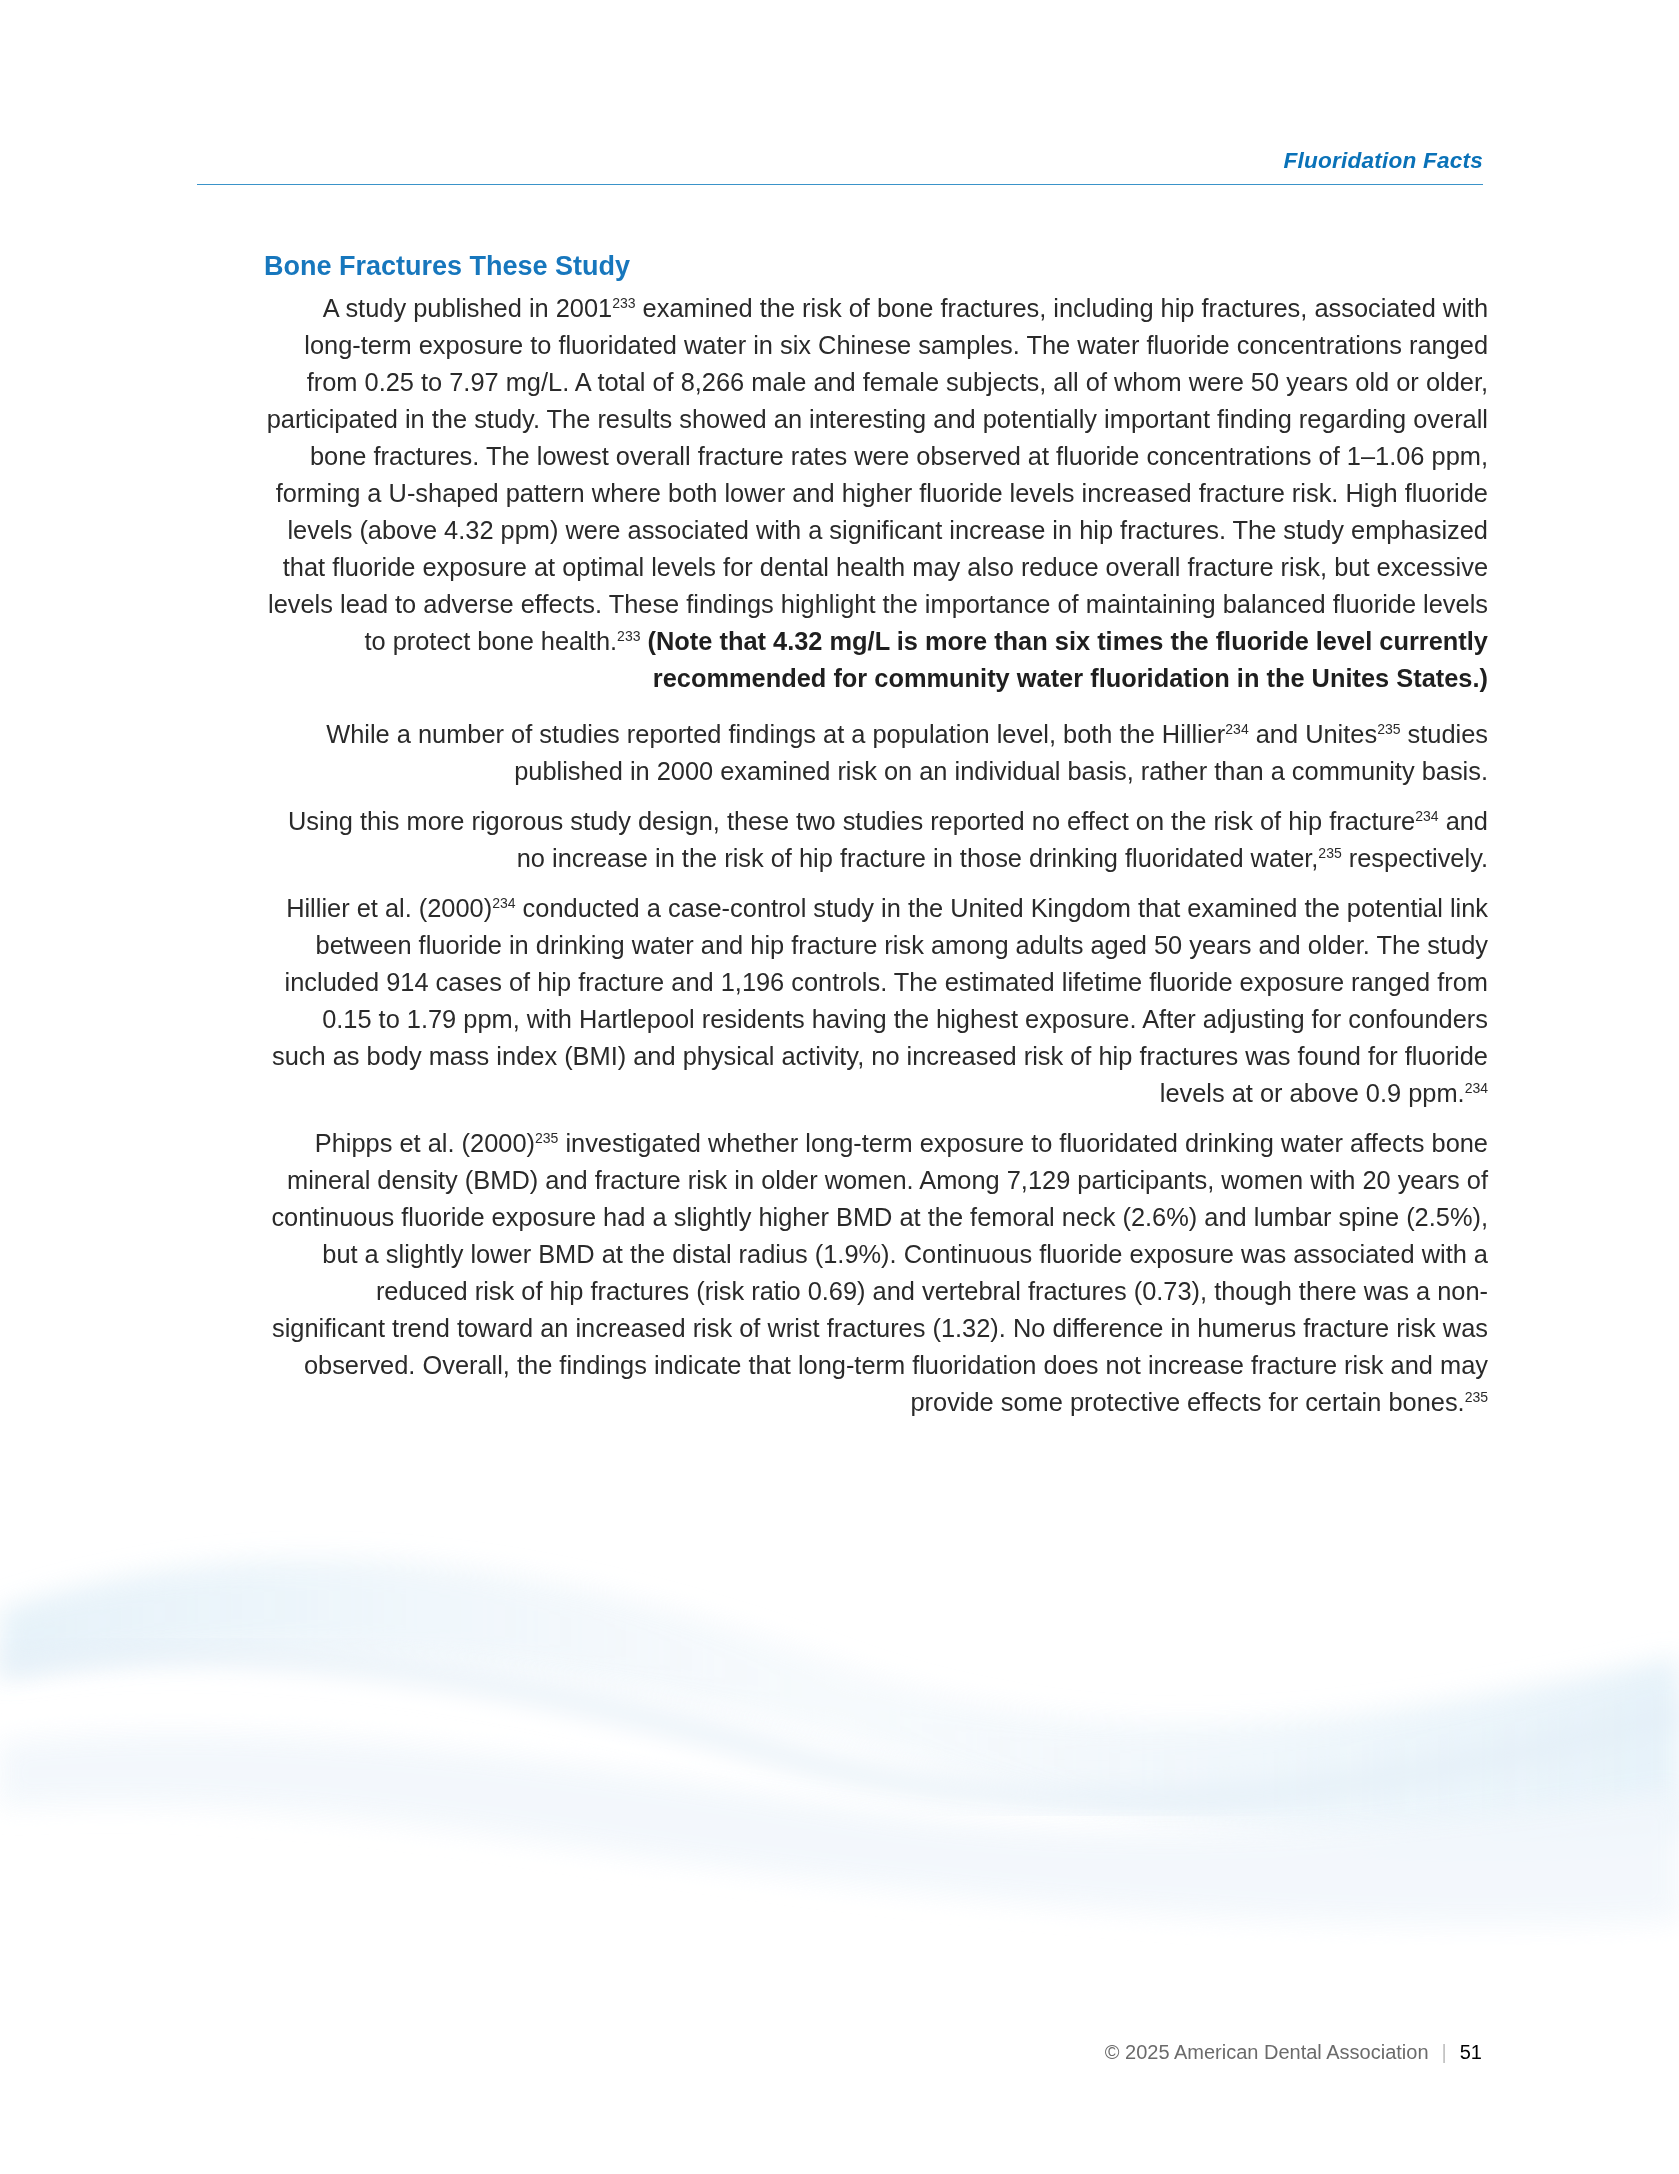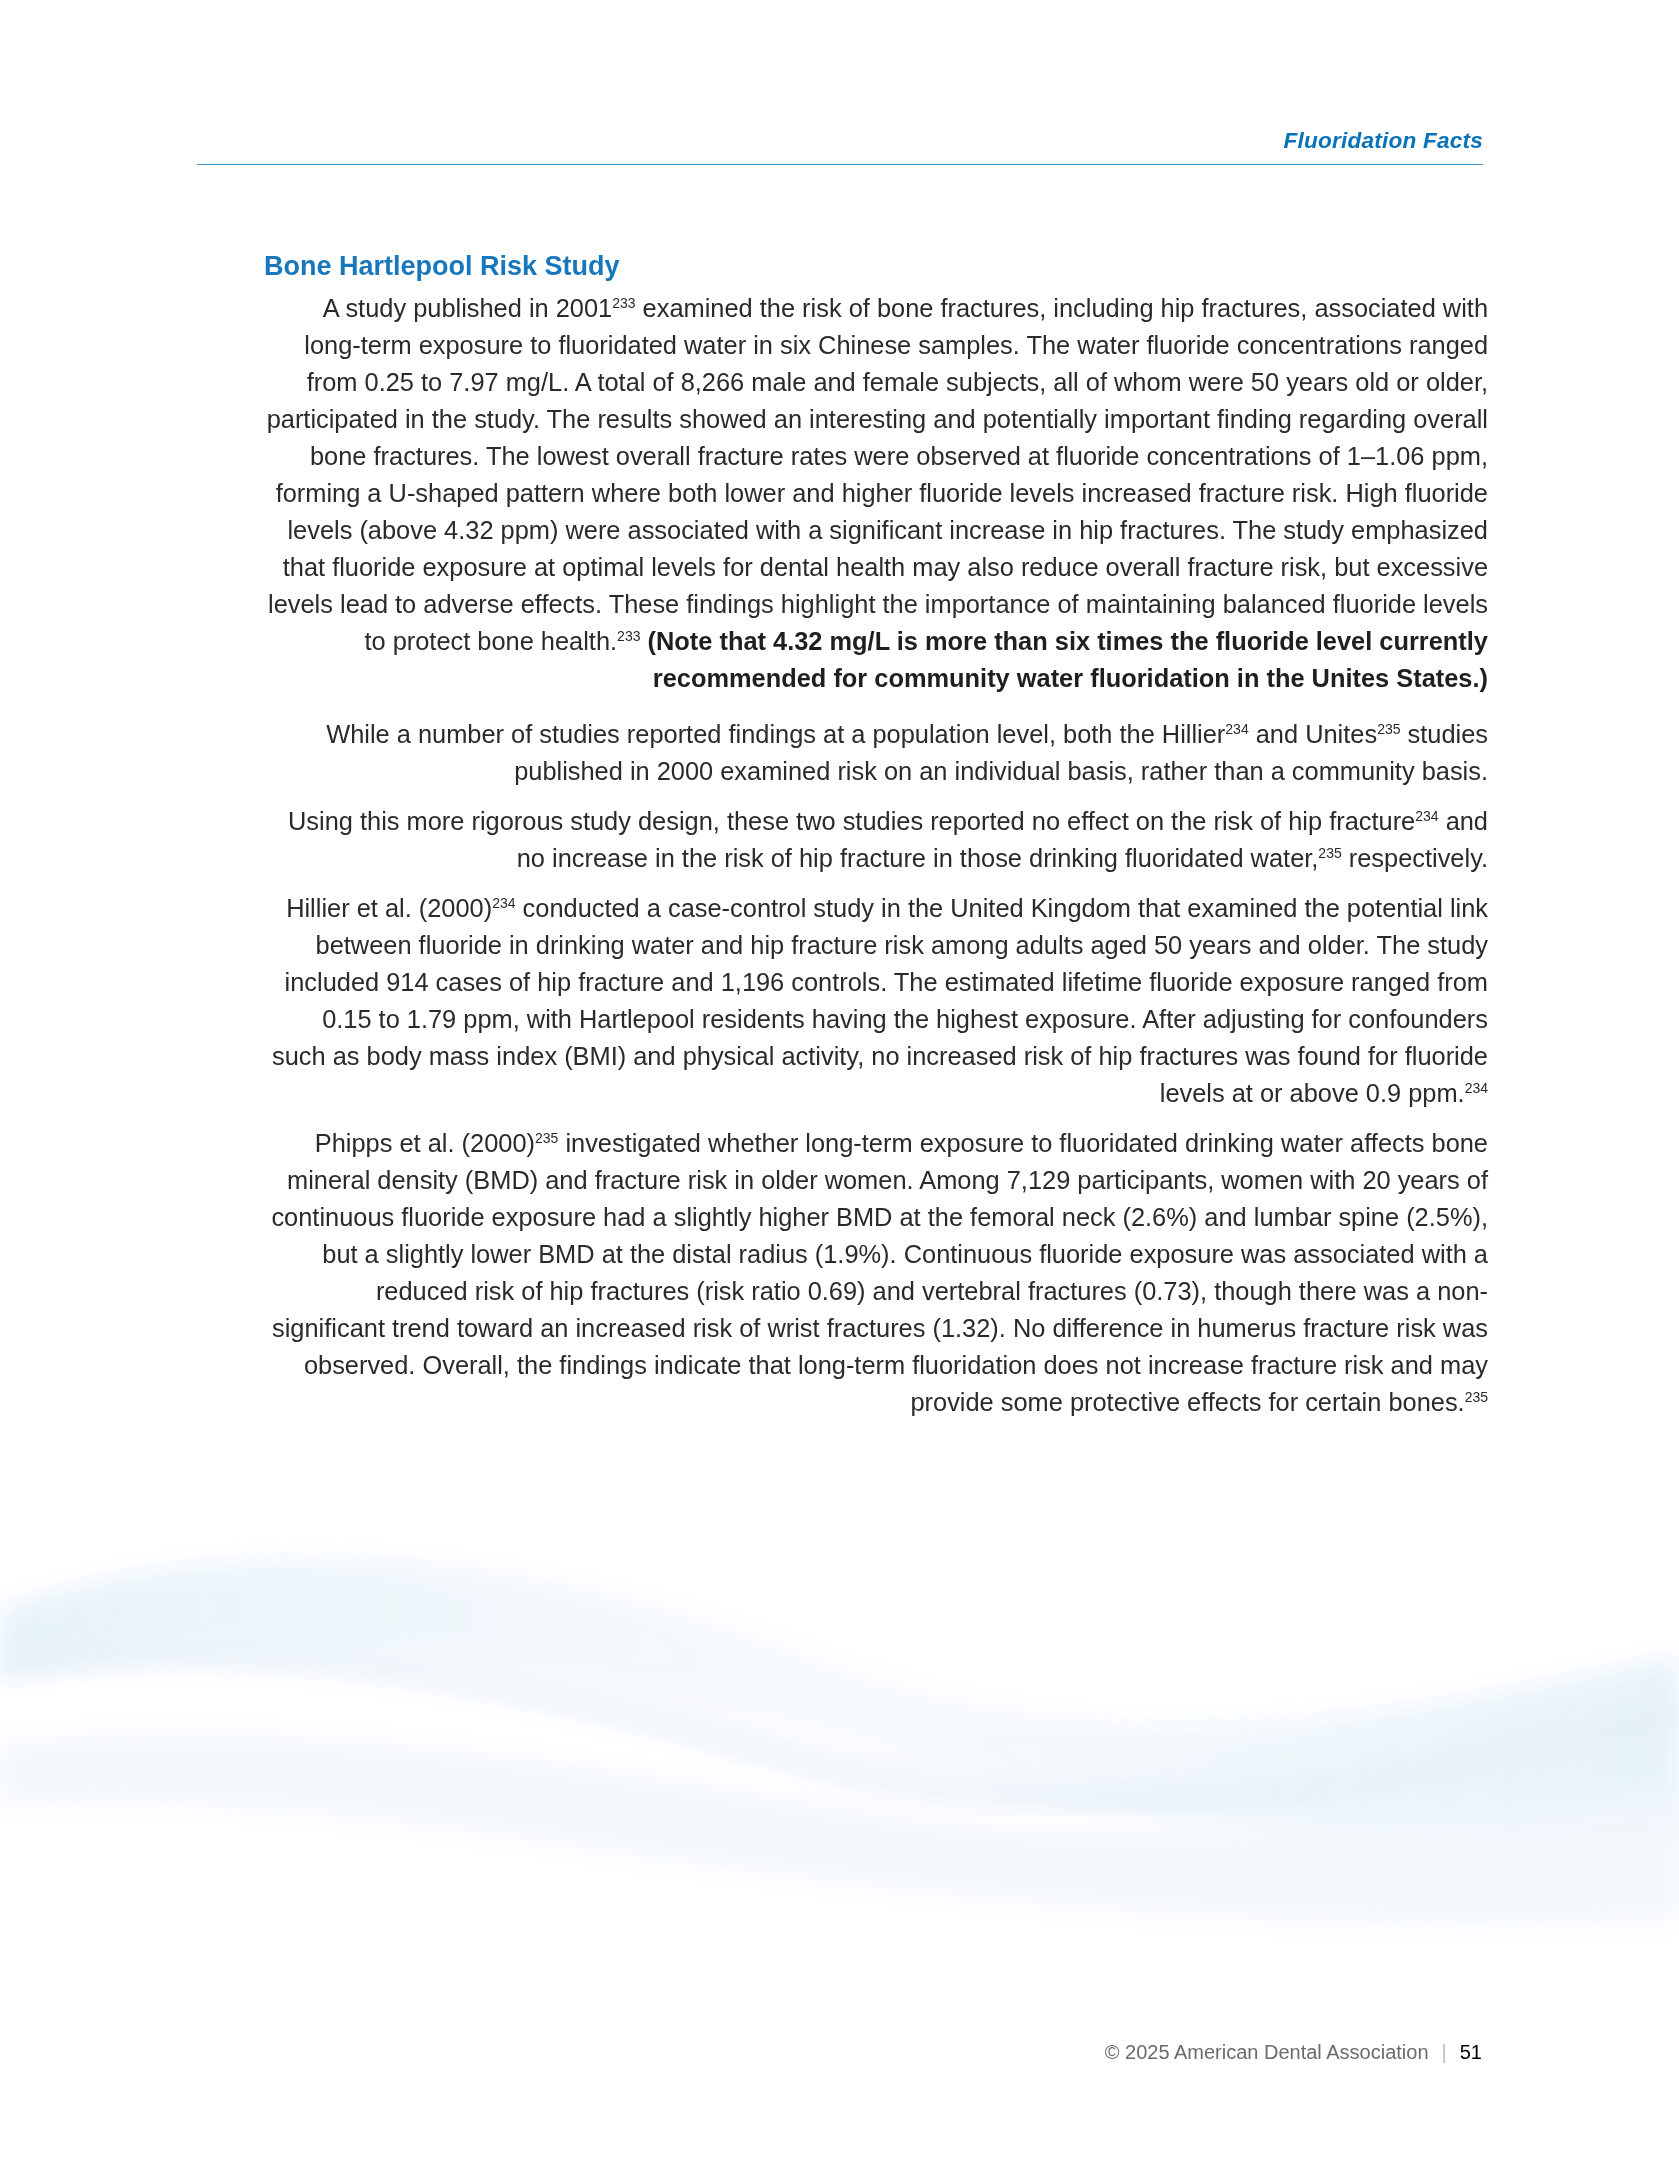--- a/index.html
+++ b/index.html
@@ -6,21 +6,21 @@
   body {
     width: 1680px; height: 2174px; position: relative; overflow: hidden;
     background: #ffffff;
     font-family: "Liberation Sans", sans-serif;
   }
   .wave-bg {
     position: absolute; left: 0; top: 1525px; width: 1680px; height: 471px;
     z-index: 0;
   }
   .header {
-    position: absolute; left: 197px; top: 128px; width: 1286px; height: 36px;
+    position: absolute; left: 197px; top: 148px; width: 1286px; height: 36px;
     border-bottom: 1.9px solid #3a93c9;
     z-index: 1;
   }
   .header-title {
     position: absolute; right: 0; top: 0;
     color: #0a72b8; font-weight: bold; font-style: italic; font-size: 22.6px;
     letter-spacing: 0.2px;
   }
   .content {
     position: absolute; left: 264px; top: 243px; width: 1224px; z-index: 1;
@@ -58,21 +58,21 @@
   <path d="M0,150 C250,110 550,160 850,250 C1150,330 1450,290 1784,200" stroke="#e3eef7" stroke-width="18" fill="none" filter="url(#blur)"></path>
   <path d="M0,230 C300,200 600,250 900,300 C1200,350 1500,320 1784,280 L1784,420 C1400,440 1000,400 600,340 C350,300 150,290 0,300 Z" fill="#f2f7fc" filter="url(#blur)" opacity="0.9"></path>
 </svg>
 
 <div class="header">
   <span class="header-title">Fluoridation Facts</span>
 </div>
 
 <div class="content">
   <section>
-    <h2>Bone Hartlepool Risk Study</h2>
+    <h2>Bone Fractures These Study</h2>
     <p><span>A study published in 2001</span><sup>233</sup><span> examined the risk of bone fractures, including hip fractures, associated with long-term exposure to fluoridated water in six Chinese samples. The water fluoride concentrations ranged from 0.25 to 7.97 mg/L. A total of 8,266 male and female subjects, all of whom were 50 years old or older, participated in the study. The results showed an interesting and potentially important finding regarding overall bone fractures. The lowest overall fracture rates were observed at fluoride concentrations of 1–1.06 ppm, forming a U-shaped pattern where both lower and higher fluoride levels increased fracture risk. High fluoride levels (above 4.32 ppm) were associated with a significant increase in hip fractures. The study emphasized that fluoride exposure at optimal levels for dental health may also reduce overall fracture risk, but excessive levels lead to adverse effects. These findings highlight the importance of maintaining balanced fluoride levels to protect bone health.</span><sup>233</sup><span class="bold"> (Note that 4.32 mg/L is more than six times the fluoride level currently recommended for community water fluoridation in the Unites States.)</span></p>
   </section>
 
   <section class="sec2">
     <p><span>While a number of studies reported findings at a population level, both the Hillier</span><sup>234</sup><span> and Unites</span><sup>235</sup><span> studies published in 2000 examined risk on an individual basis, rather than a community basis.</span></p>
     <p><span>Using this more rigorous study design, these two studies reported no effect on the risk of hip fracture</span><sup>234</sup><span> and no increase in the risk of hip fracture in those drinking fluoridated water,</span><sup>235</sup><span> respectively.</span></p>
     <p><span>Hillier et al. (2000)</span><sup>234</sup><span> conducted a case-control study in the United Kingdom that examined the potential link between fluoride in drinking water and hip fracture risk among adults aged 50 years and older. The study included 914 cases of hip fracture and 1,196 controls. The estimated lifetime fluoride exposure ranged from 0.15 to 1.79 ppm, with Hartlepool residents having the highest exposure. After adjusting for confounders such as body mass index (BMI) and physical activity, no increased risk of hip fractures was found for fluoride levels at or above 0.9 ppm.</span><sup>234</sup></p>
     <p><span>Phipps et al. (2000)</span><sup>235</sup><span> investigated whether long-term exposure to fluoridated drinking water affects bone mineral density (BMD) and fracture risk in older women. Among 7,129 participants, women with 20 years of continuous fluoride exposure had a slightly higher BMD at the femoral neck (2.6%) and lumbar spine (2.5%), but a slightly lower BMD at the distal radius (1.9%). Continuous fluoride exposure was associated with a reduced risk of hip fractures (risk ratio 0.69) and vertebral fractures (0.73), though there was a non-significant trend toward an increased risk of wrist fractures (1.32). No difference in humerus fracture risk was observed. Overall, the findings indicate that long-term fluoridation does not increase fracture risk and may provide some protective effects for certain bones.</span><sup>235</sup></p>
   </section>
 </div>

